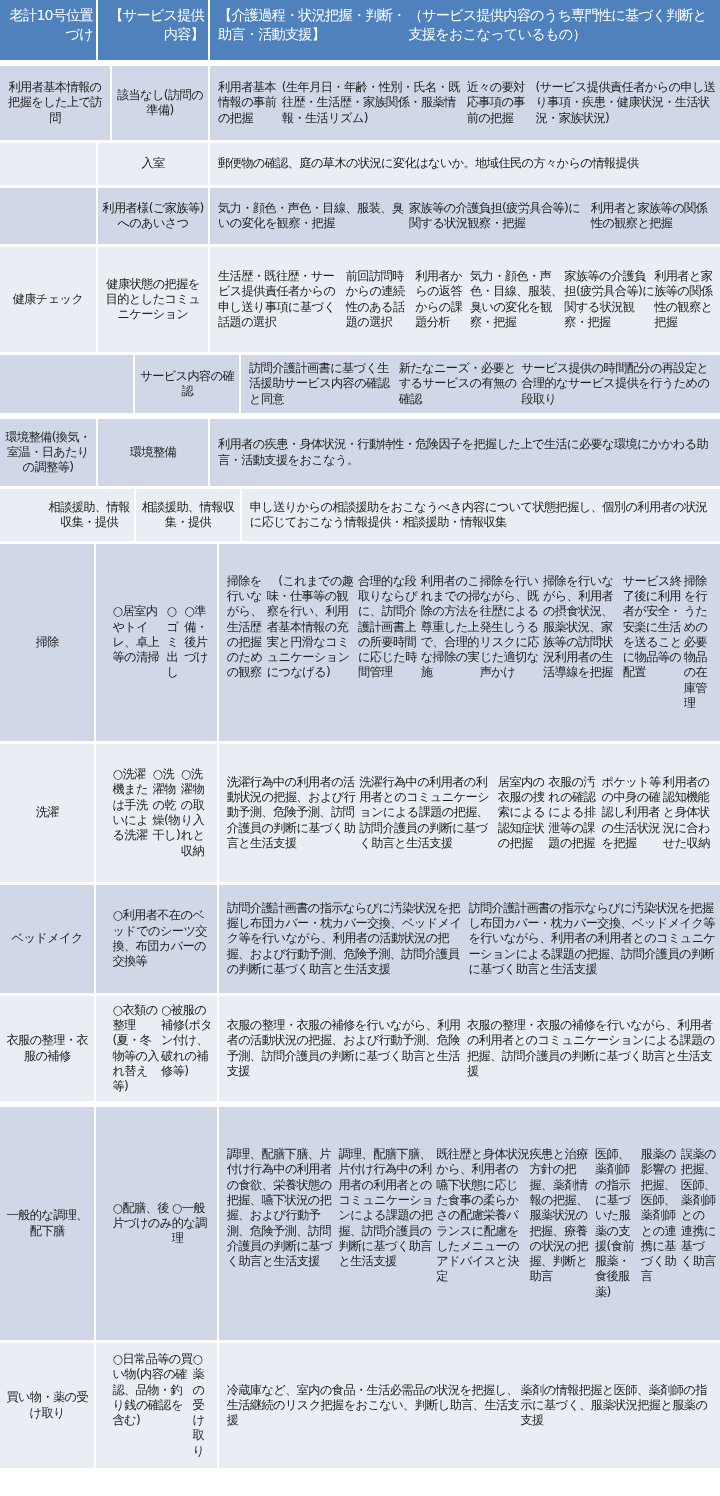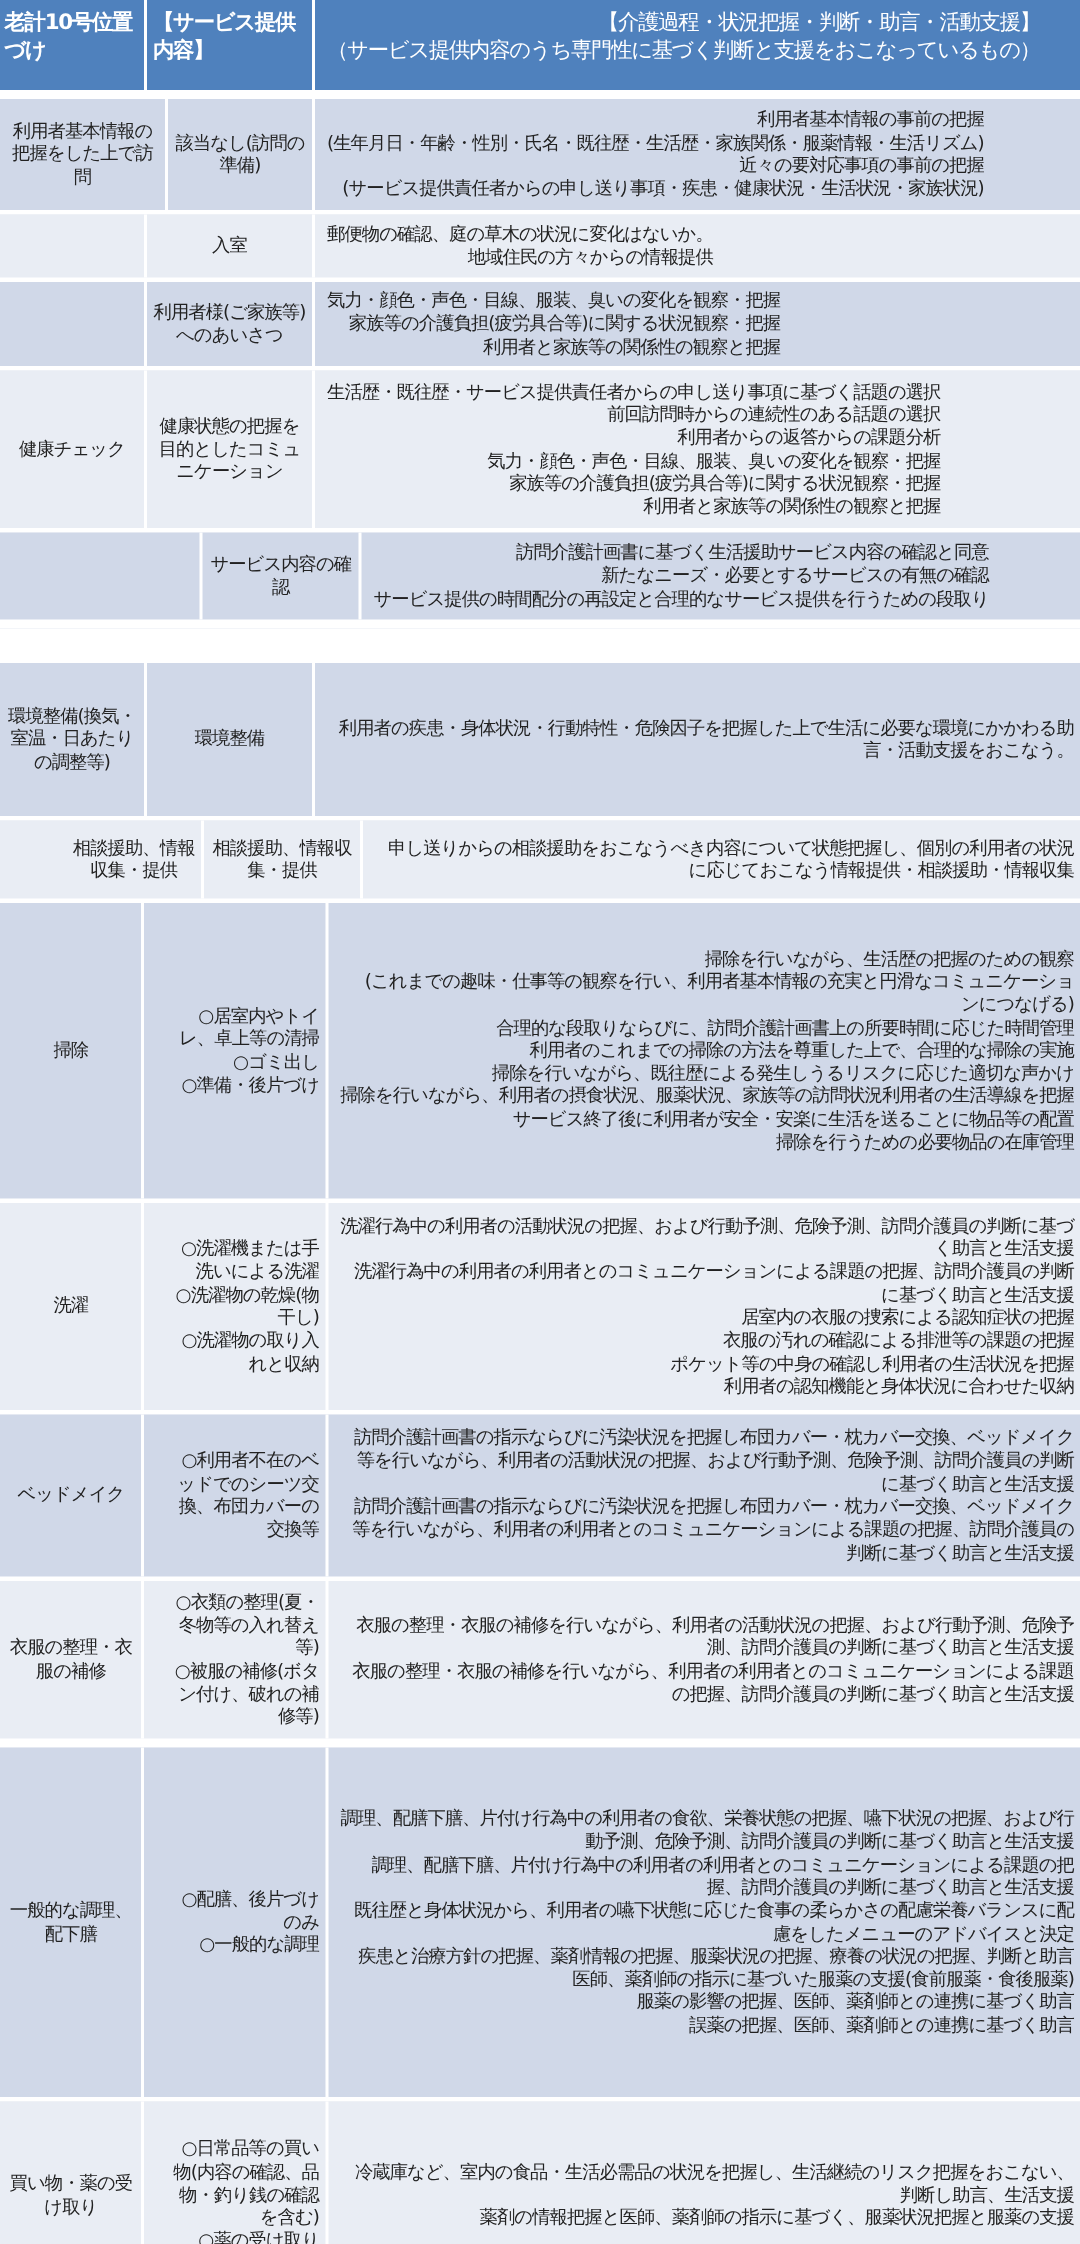--- a/index.html
+++ b/index.html
@@ -7,24 +7,24 @@
   .tbl { position:absolute; left:0; top:0; width:720px; }
   .row { display:flex; box-sizing:border-box; border-bottom:3px solid #ffffff; }
   .row.thick { border-bottom:6px solid #ffffff; }
   .cell { box-sizing:border-box; border-right:2px solid #ffffff; font-size:12.2px; line-height:15.3px; letter-spacing:-0.6px; display:flex; align-items:center; }
   .c1 { width:98px; justify-content:center; text-align:center; padding:0 3px; }
   .c2 { width:112px; justify-content:center; text-align:center; padding:0 4px; }
   .c2.left { justify-content:flex-start; text-align:left;margin-left:12px; }
   .c3 { width:510px; padding:2px 4px 2px 8px; border-right:none; }
   .hdr { background:#4f81bd; color:#ffffff; }
   .hdr .cell { font-size:14.2px; line-height:19px; letter-spacing:-0.8px; align-items:flex-start; padding-top:6px; }
-  .hdr .c1, .hdr .c2 { justify-content:flex-start; text-align:left;font-weight:bold; }
+  .hdr .c1, .hdr .c2 { justify-content:flex-start; text-align:right; }
   .dark { background:#d0d8e8; }
   .light { background:#e9edf4; }
-  .lines { display:flex; flex-direction:column;text-align:right; }
+  .lines { display:flex; flex-direction:row; }
   .lines span { display:block; }
 </style>
 </head>
 <body>
 
 <div class="tbl">
 
   <div class="row hdr thick" style="height:66px;">
     <div class="cell c1">老計10号位置づけ</div>
     <div class="cell c2">【サービス提供内容】</div>
@@ -92,21 +92,21 @@
     <div class="cell c2">サービス内容の確認</div>
     <div class="cell c3">
       <div class="lines">
         <span>訪問介護計画書に基づく生活援助サービス内容の確認と同意</span>
         <span>新たなニーズ・必要とするサービスの有無の確認</span>
         <span>サービス提供の時間配分の再設定と合理的なサービス提供を行うための段取り</span>
       </div>
     </div>
   </div>
 
-  <div class="row dark" style="height:105px;margin-top:23px;">
+  <div class="row dark" style="height:70px;">
     <div class="cell c1">環境整備(換気・室温・日あたりの調整等)</div>
     <div class="cell c2">環境整備</div>
     <div class="cell c3">
       <div class="lines">
         <span>利用者の疾患・身体状況・行動特性・危険因子を把握した上で生活に必要な環境にかかわる助言・活動支援をおこなう。</span>
       </div>
     </div>
   </div>
 
   <div class="row light" style="height:55px;padding-left:44px;">

